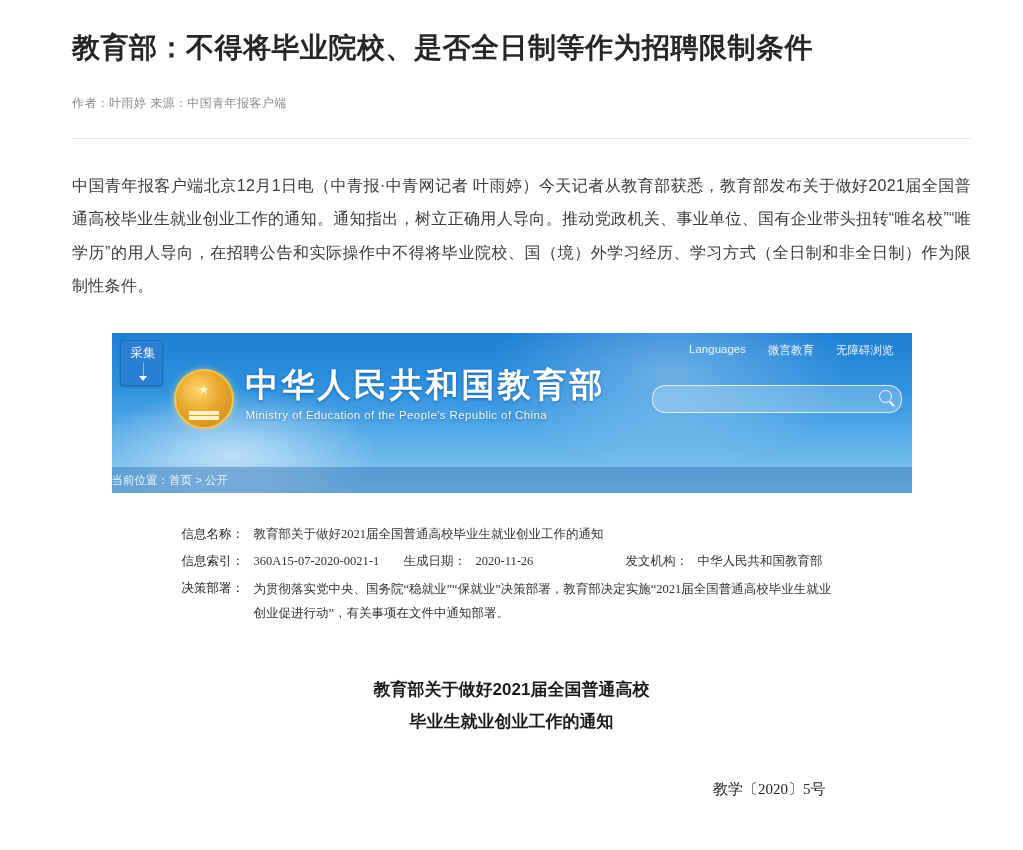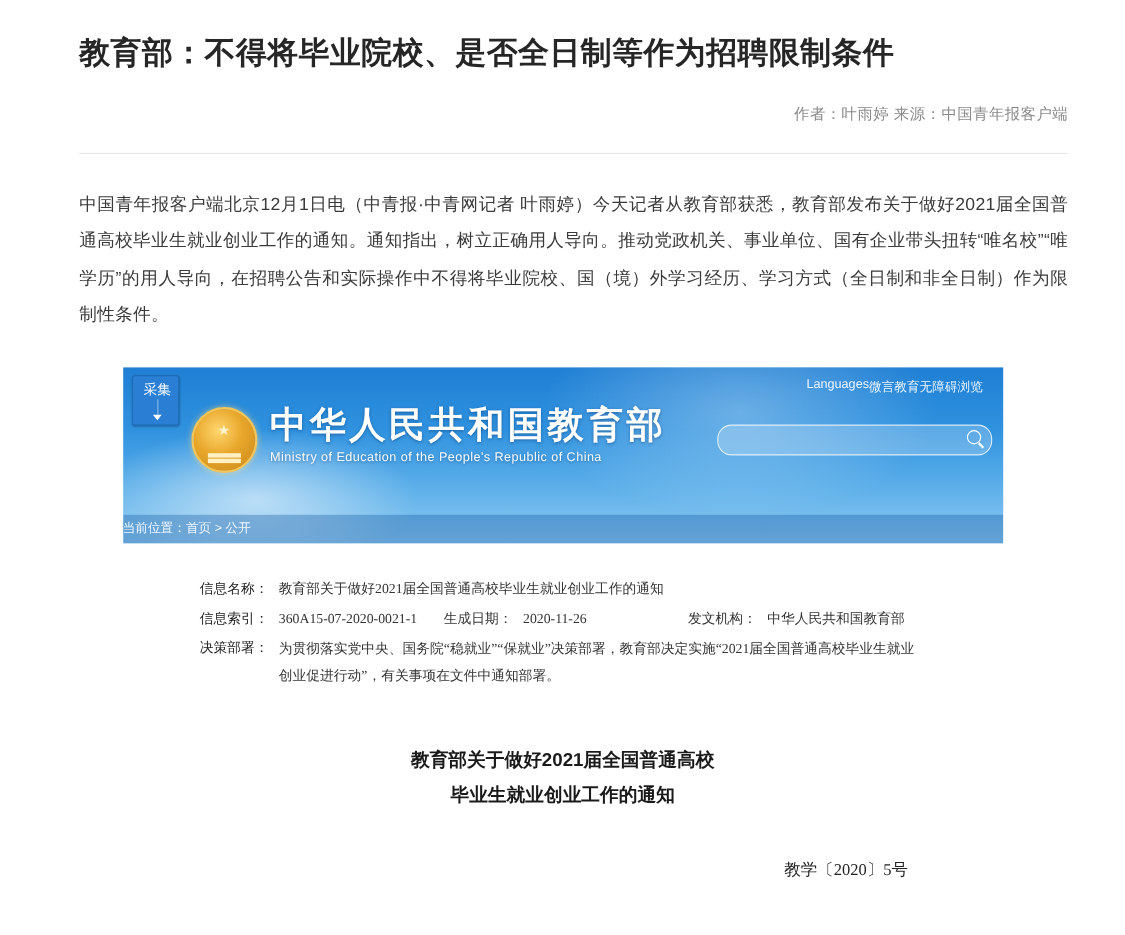--- a/index.html
+++ b/index.html
@@ -26,25 +26,24 @@
   }
   .article-title {
     font-size: 28px;
     font-weight: bold;
     color: #262626;
     line-height: 1.45;
     letter-spacing: 0.5px;
     margin: 0 0 26px 0;
   }
   .byline {
-    font-size: 14px;
+    font-size: 12px;
     color: #8a8a8a;
     letter-spacing: 0.4px;
     margin-bottom: 26px;
-    text-align: right;
   }
   .divider {
     height: 1px;
     background: #e8e8e8;
     margin: 0 0 30px 0;
   }
   .lead {
     font-size: 16px;
     line-height: 2.1;
     color: #3a3a3a;
@@ -157,20 +156,21 @@
     letter-spacing: 0.4px;
     margin-top: 4px;
     opacity: 0.95;
   }
   .topnav {
     position: absolute;
     right: 18px;
     top: 10px;
     z-index: 5;
     display: flex;
+    gap: 22px;
     font-size: 11.5px;
     color: #eaf5ff;
   }
   .searchbox {
     position: absolute;
     right: 10px;
     top: 52px;
     z-index: 5;
     width: 248px;
     height: 26px;

